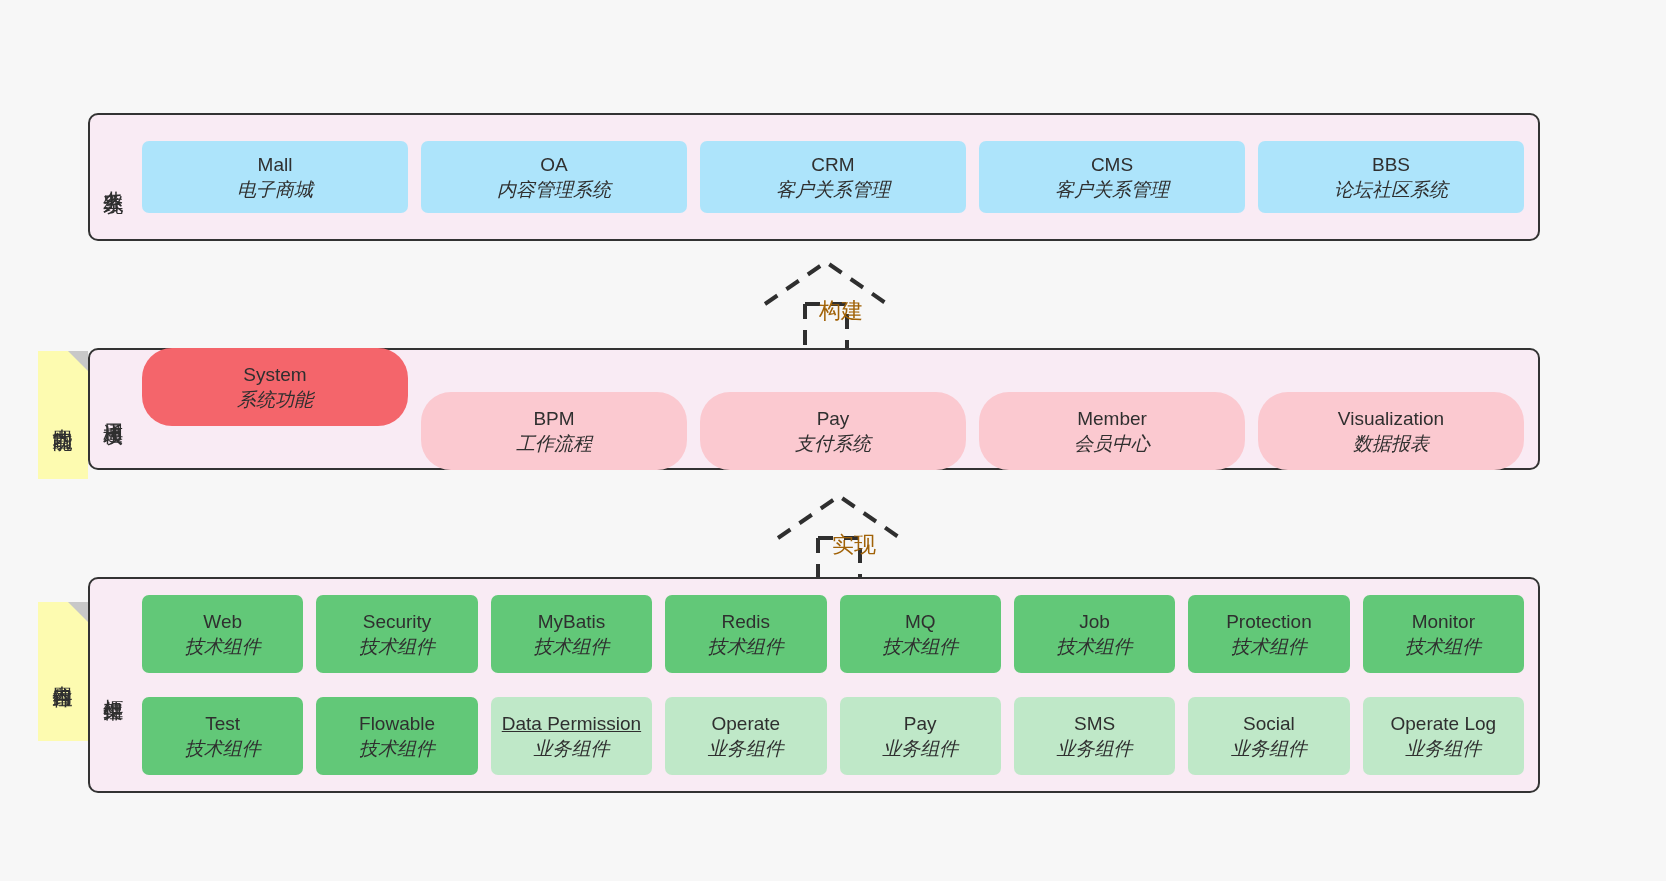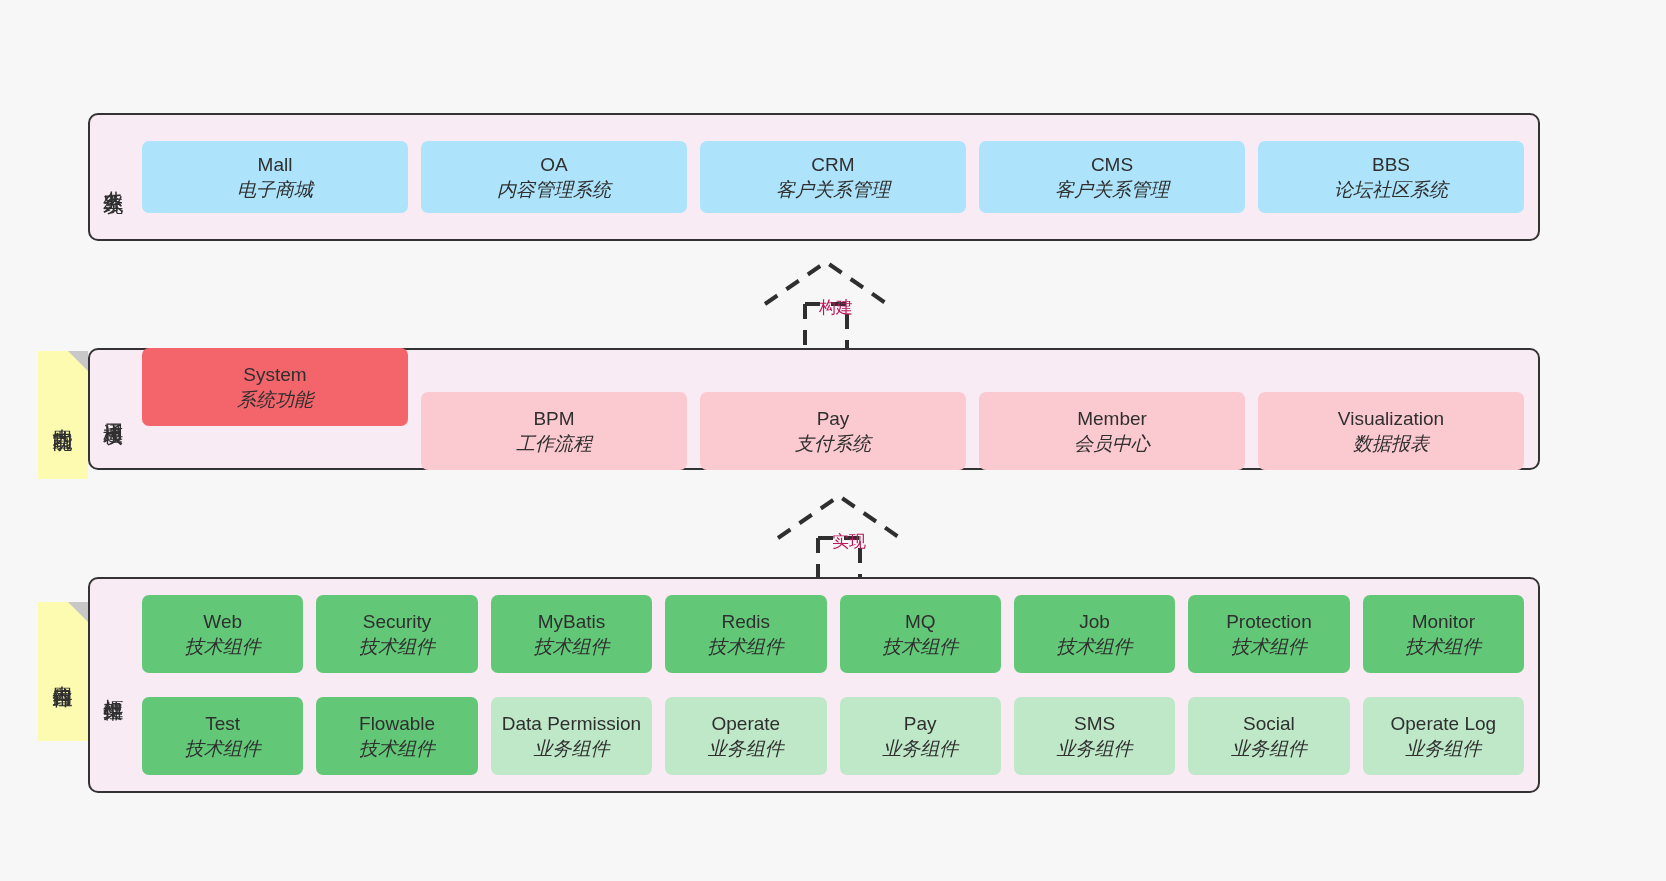--- a/index.html
+++ b/index.html
@@ -71,40 +71,40 @@
     align-items: center;
     justify-content: center;
     text-align: center;
     font-size: 19px;
     line-height: 1.32;
     color: #2f2f2f;
     padding: 4px 6px;
   }
   .cell .en { white-space: nowrap; }
   .cell .cn { white-space: nowrap; font-style: italic; }
-  .cell.wrap .en { white-space: normal; }
+  .cell.wrap .en { white-space: normal; text-decoration: underline; }
 
   
   .c-blue       { background: #ade4fb; }
   .c-red        { background: #f4656b; }
   .c-pink       { background: #fbc9d0; margin-top: 44px; }
   .c-green      { background: #62c878; }
   .c-lightgreen { background: #bfe8c8; }
 
   
   #layer-business {
     left: 88px; top: 113px; width: 1452px; height: 128px;
   }
   #layer-business .cell { height: 72px; }
 
   
   #layer-modules {
     left: 88px; top: 348px; width: 1452px; height: 122px;
   }
-  #layer-modules .cell { height: 78px; }
+  #layer-modules .cell { height: 78px; border-radius: 30px; }
 
   
   #layer-framework {
     left: 88px; top: 577px; width: 1452px; height: 216px;
   }
   #layer-framework .layer-body { gap: 24px; }
   #layer-framework .cell { height: 78px; }
 
   
   .note {
@@ -136,22 +136,22 @@
 
   
   .gen-arrow {
     position: absolute;
     width: 160px;
     height: 92px;
   }
   .gen-arrow svg { display: block; overflow: visible; }
   .gen-label {
     position: absolute;
-    font-size: 17px;
-    color: #be185d;
+    font-size: 22px;
+    color: #a16207;
     background: transparent;
     white-space: nowrap;
   }
   #arrow-build   { left: 757px; top: 258px; }
   #arrow-build .gen-label   { left: 62px; top: 38px; }
   #arrow-implement { left: 770px; top: 492px; }
   #arrow-implement .gen-label { left: 62px; top: 38px; }
 </style>
 </head>
 <body>

